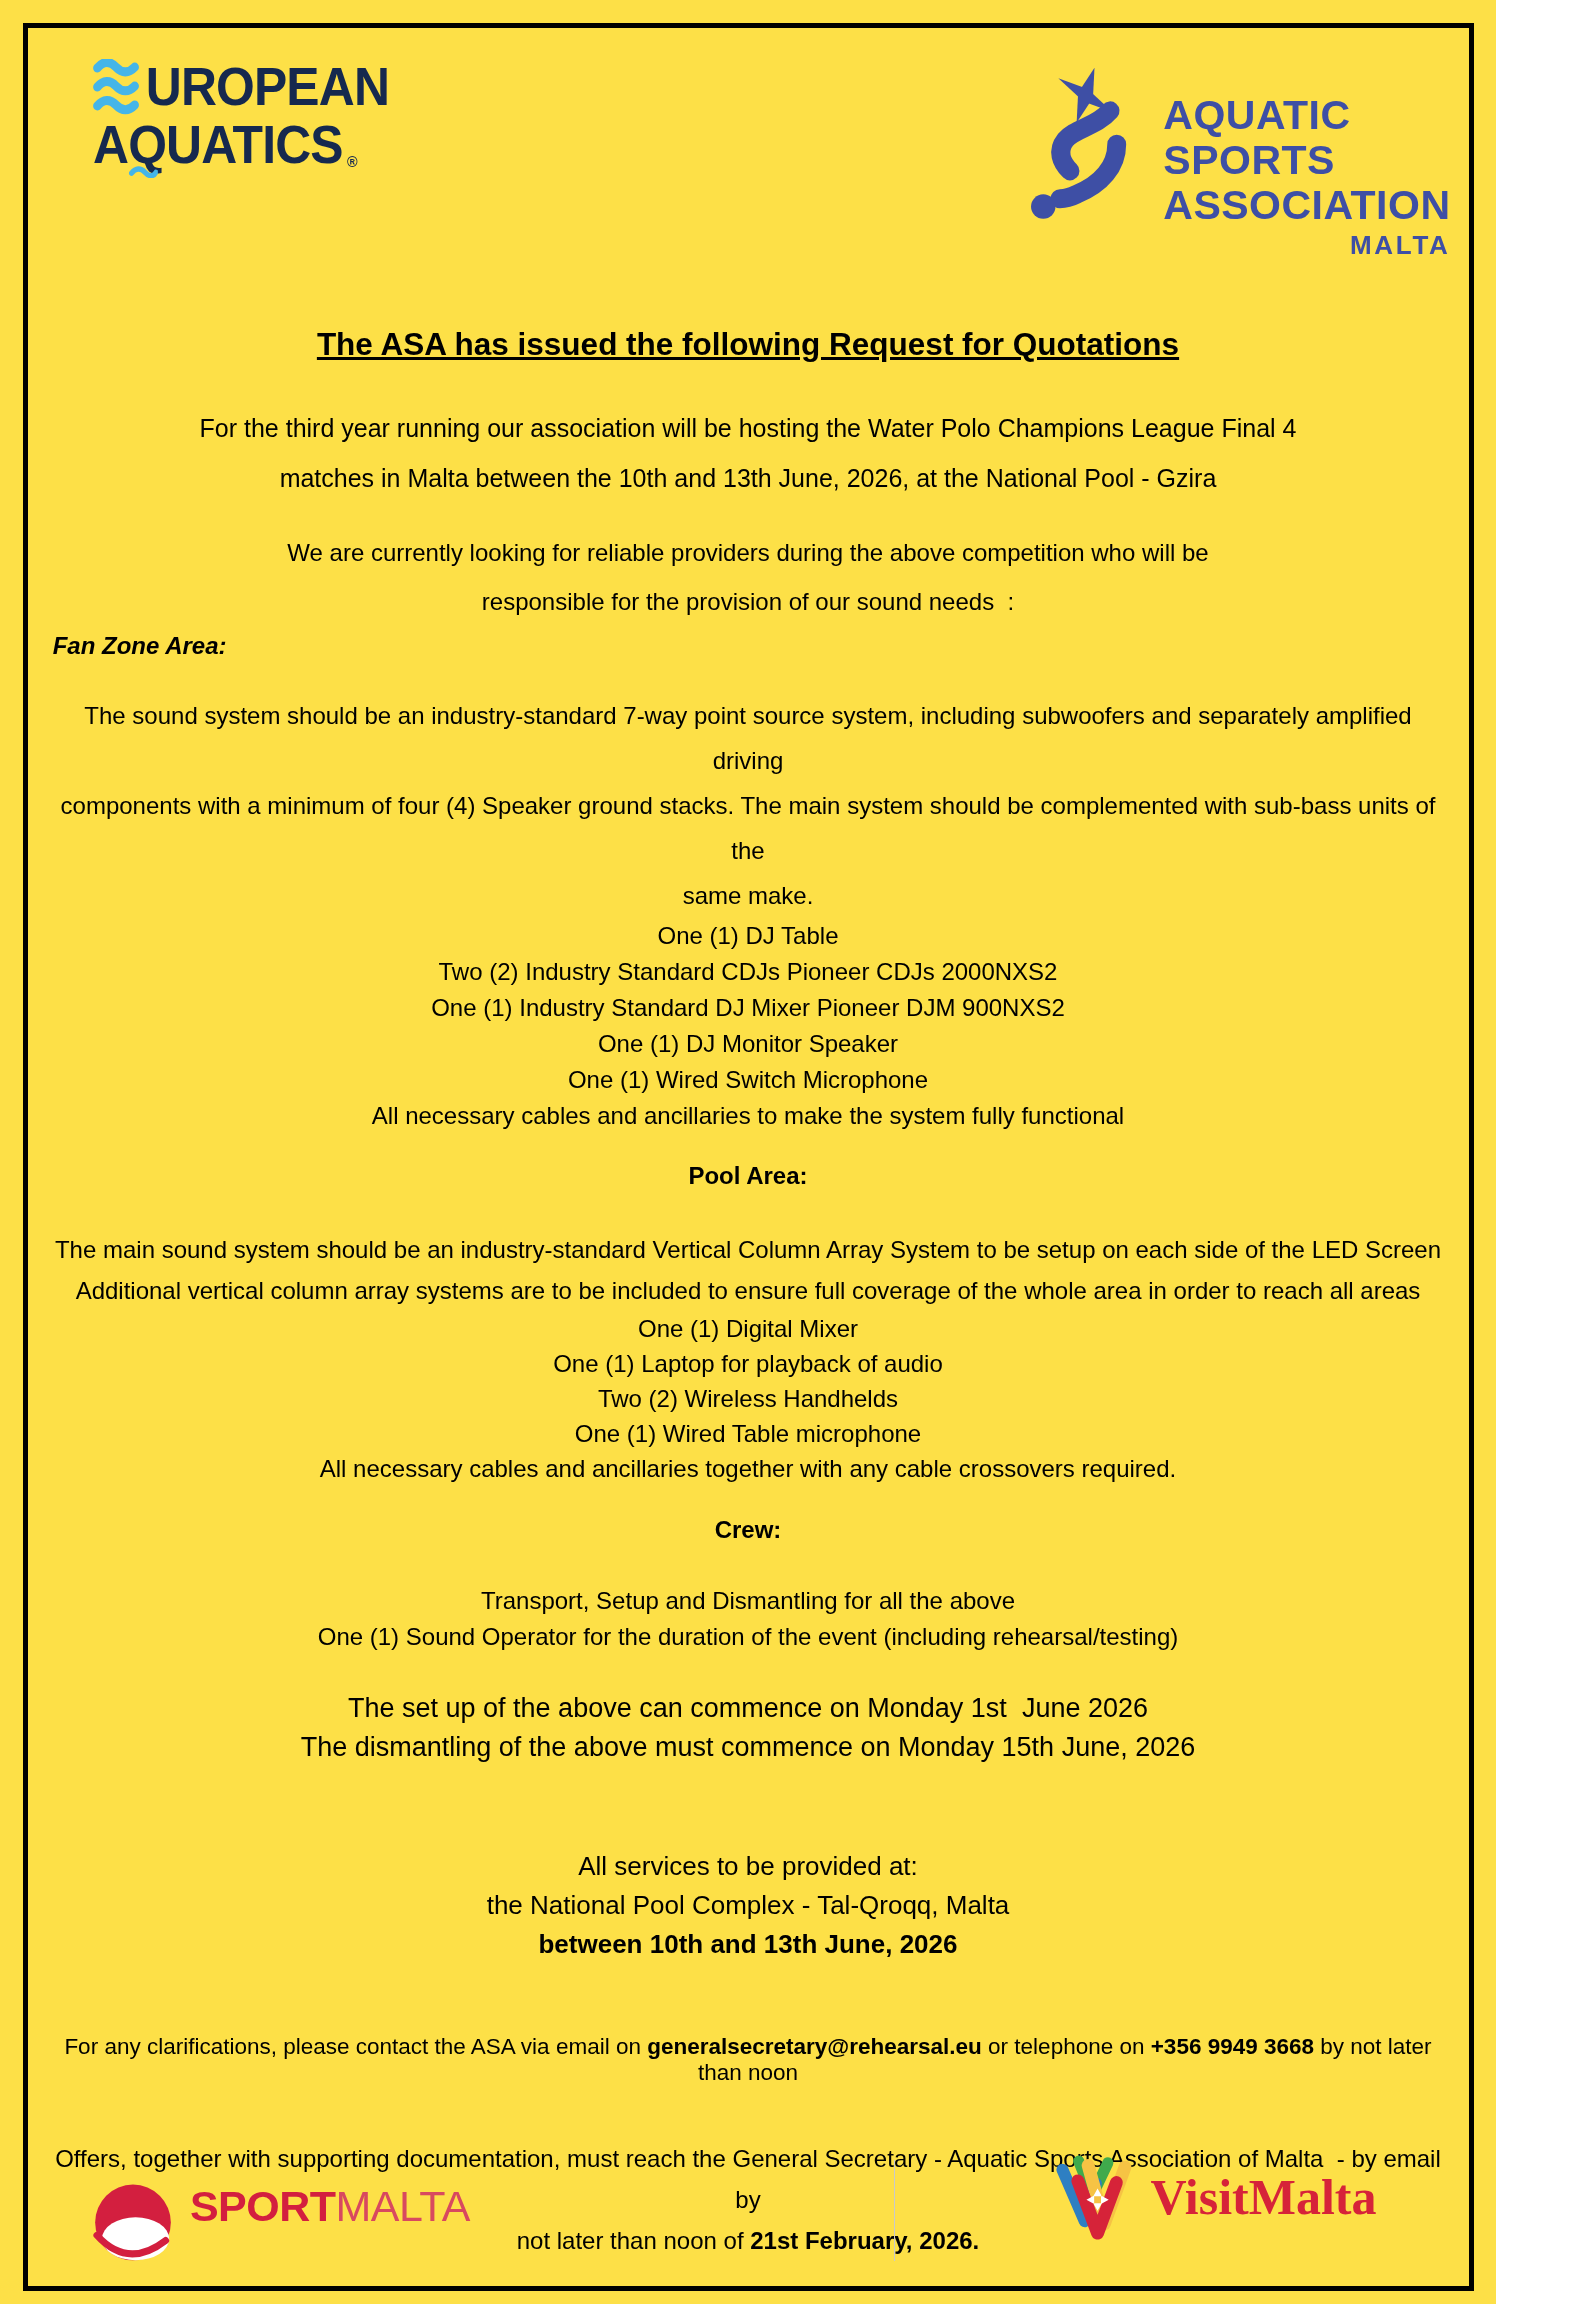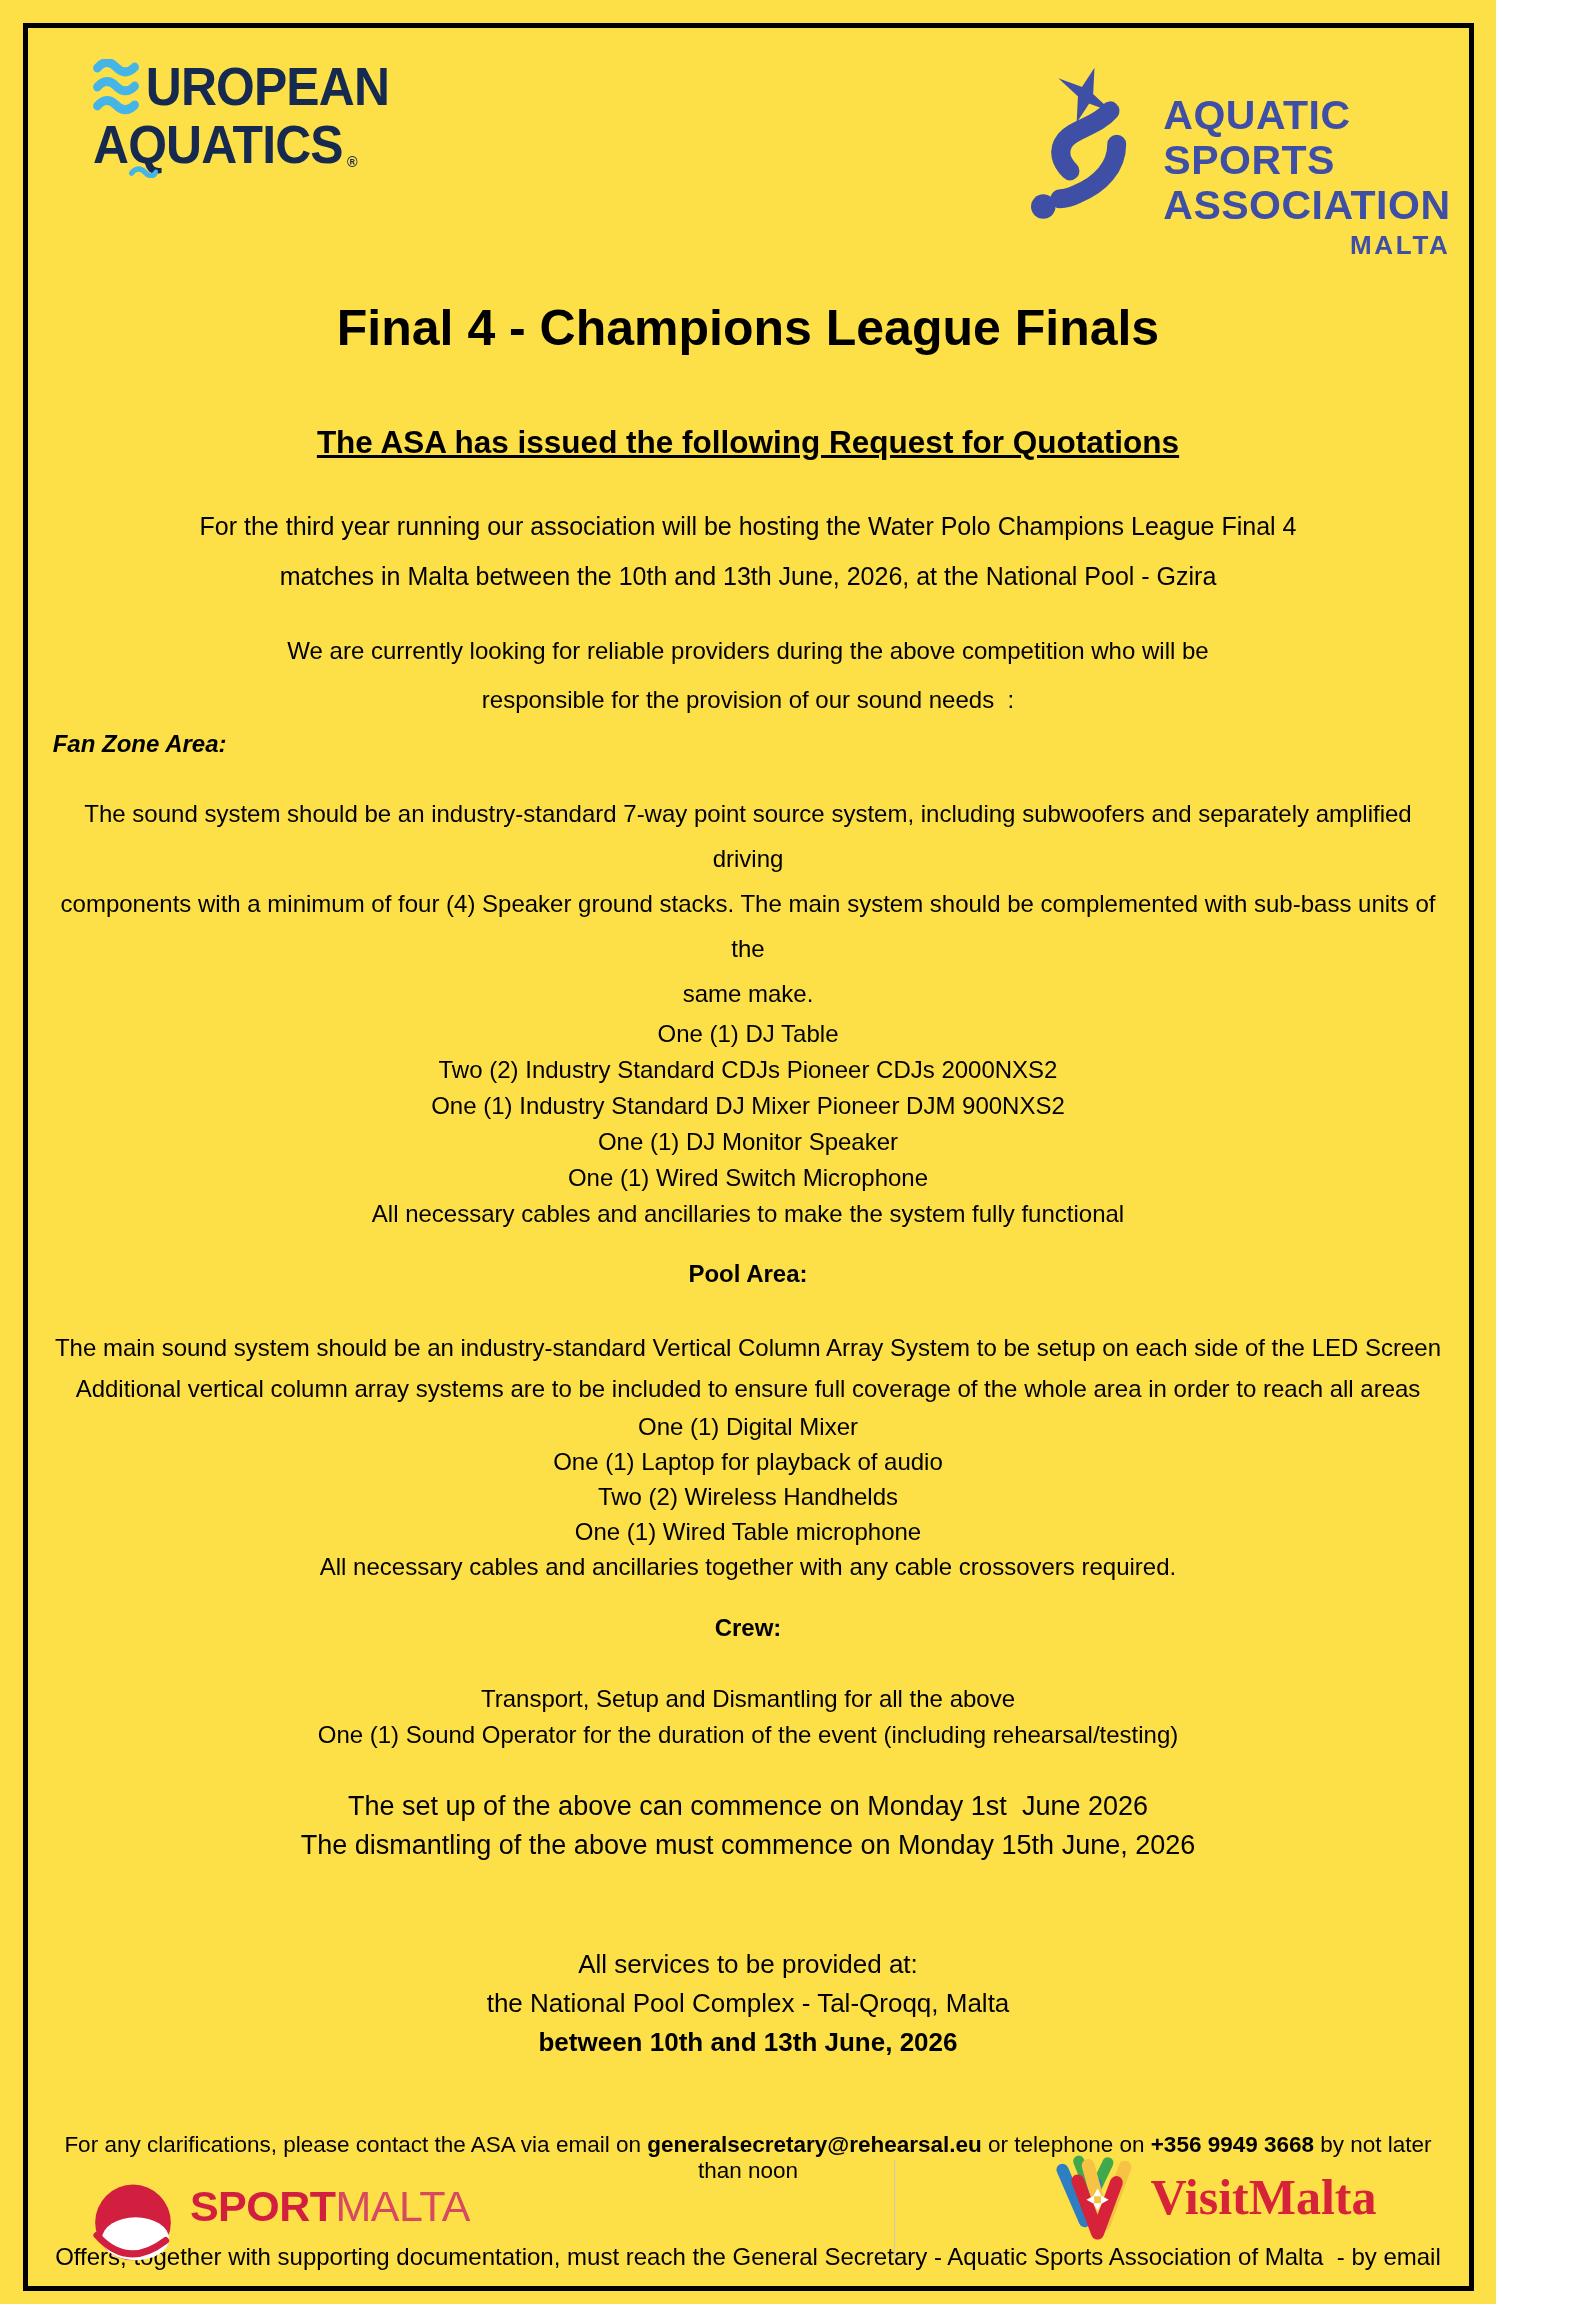--- a/index.html
+++ b/index.html
@@ -103,21 +103,20 @@
           <div>AQUATIC</div>
           <div>SPORTS</div>
           <div>ASSOCIATION</div>
           <div class="asa-malta">MALTA</div>
         </div>
       </div>
     </div>
 
     <div class="content">
 
-      <h1 class="title">Final 4 - Champions League Finals</h1>
 
       <div class="subtitle">The ASA has issued the following Request for Quotations</div>
 
       <div class="block intro">
         <div class="ln">For the third year running our association will be hosting the Water Polo Champions League Final 4</div>
         <div class="ln">matches in Malta between the 10th and 13th June, 2026, at the National Pool - Gzira</div>
       </div>
 
       <div class="block looking">
         <div class="ln">We are currently looking for reliable providers during the above competition who will be</div>

